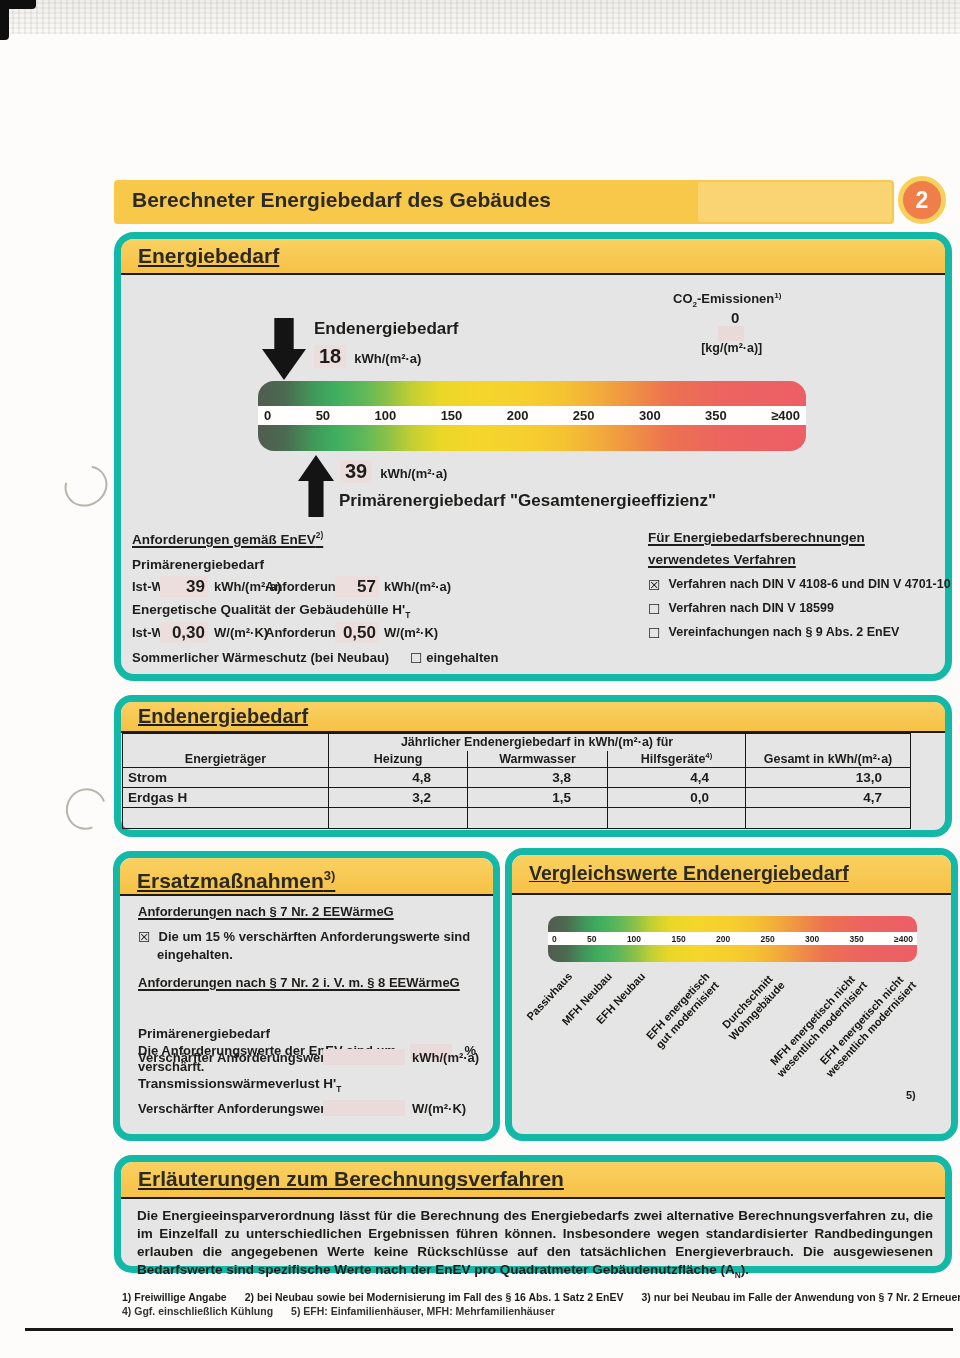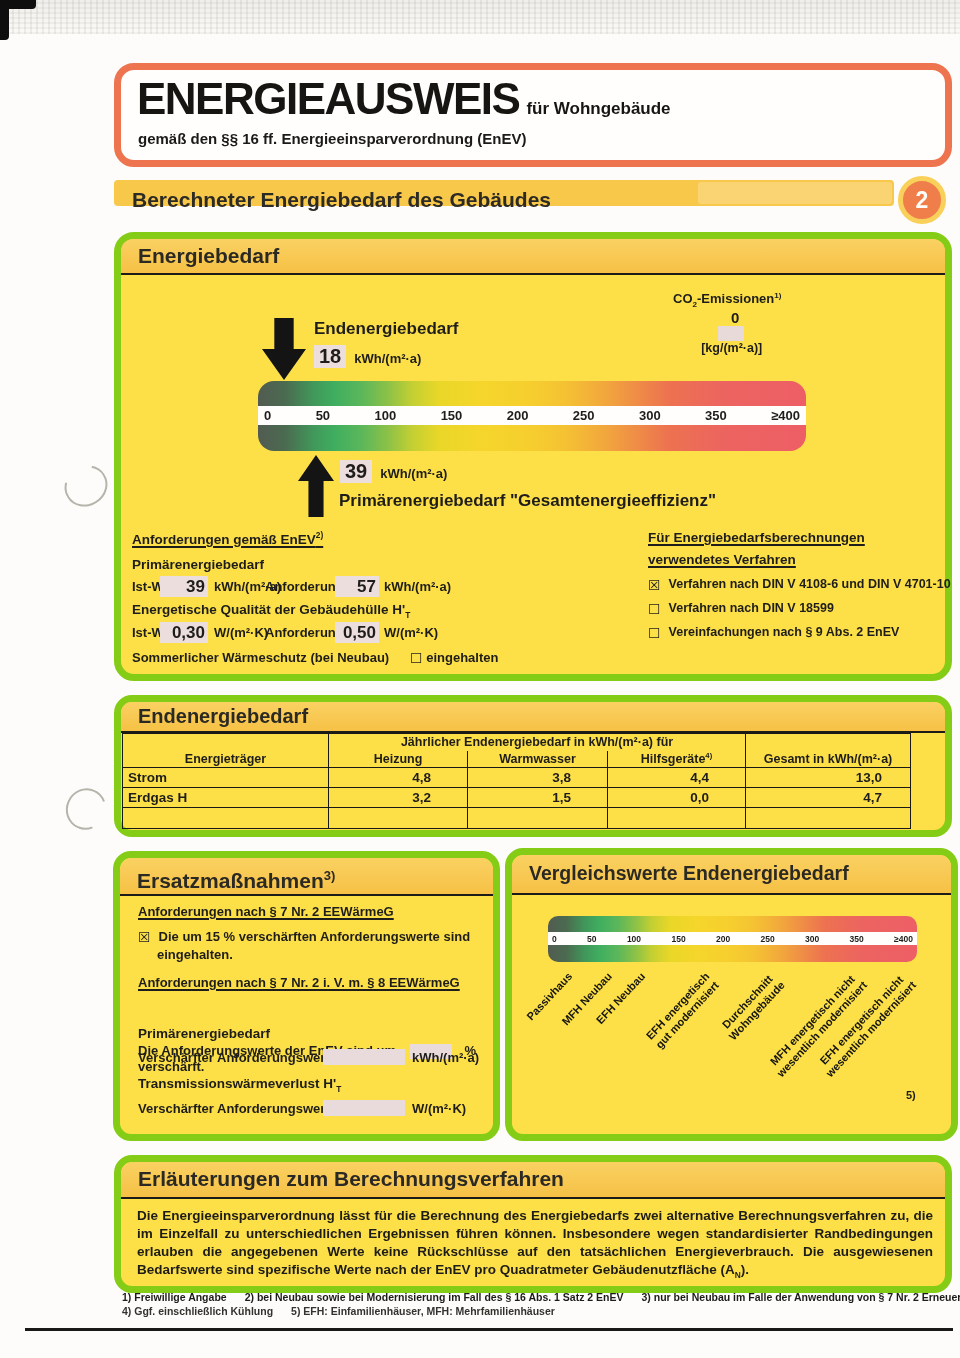--- a/index.html
+++ b/index.html
@@ -13,39 +13,39 @@
       repeating-linear-gradient(90deg, rgba(110,110,102,0.10) 0 2px, rgba(255,255,255,0) 2px 6px),
       repeating-linear-gradient(0deg, rgba(110,110,102,0.07) 0 2px, rgba(255,255,255,0) 2px 5px),
       linear-gradient(#efeeea, #fbfaf7); }
   .corner-h { position:absolute; top:0; left:0; width:36px; height:9px; background:#0e0e0e; border-radius:0 0 4px 0; }
   .corner-v { position:absolute; top:0; left:0; width:9px; height:40px; background:#0e0e0e; border-radius:0 0 4px 0; }
   .punch { position:absolute; border:2px solid #b5b5ac; border-radius:50%; }
   .punch-1 { left:64px; top:466px; width:44px; height:40px; transform:rotate(-32deg); border-top-color:transparent; }
   .punch-2 { left:66px; top:788px; width:40px; height:42px; transform:rotate(24deg); border-right-color:transparent; }
 
   
-  .panel { position:absolute; background:#fde047; border:7px solid #84cc16; border-radius:20px; }
+  .panel { position:absolute; background:#e5e5e5; border:7px solid #14b8a6; border-radius:20px;text-decoration:underline; }
   .strip { position:relative; width:100%; background:linear-gradient(#fad162,#f6c145); border-bottom:2px solid #1c1b18; border-radius:12px 12px 0 0; }
   .strip .strip-title { font-weight:bold; color:#2b2923; padding-left:17px; }
 
   sup { font-size:62%; vertical-align:super; font-weight:bold; }
   sub { font-size:62%; vertical-align:sub; font-weight:bold; }
   .u { text-decoration:underline; text-underline-offset:2px; text-decoration-thickness:1.5px; }
   .b { font-weight:bold; }
   .cbx { font-family:"DejaVu Sans", sans-serif; font-size:14px; line-height:1; position:relative; top:1px; }
 
   
   #header-card { position:absolute; left:114px; top:63px; width:838px; height:104px; background:#fffefd; border:7px solid #ee7450; border-radius:20px; }
   #doc-title { position:absolute; left:16px; top:4px; white-space:nowrap; }
   #doc-title .big { font-size:44px; font-weight:bold; letter-spacing:-1.5px; color:#161511; }
   #doc-title .suffix { font-size:17px; font-weight:bold; margin-left:7px; color:#161511; }
   #doc-subtitle { position:absolute; left:17px; top:60px; font-size:15px; font-weight:bold; color:#1b1a17; }
 
   
-  #banner { position:absolute; left:114px; top:180px; width:780px; height:26px; background:#f8c84b; border-radius:4px; }
+  #banner { position:absolute; left:114px; top:180px; width:780px; height:44px; background:#f8c84b; border-radius:4px; }
   #banner-light { position:absolute; right:2px; top:2px; bottom:2px; width:194px; background:#fad372; border-radius:3px; }
   #banner-title { position:absolute; left:18px; top:0; line-height:40px; font-size:21px; font-weight:bold; color:#2c2a24; }
   #badge { position:absolute; left:898px; top:176px; width:48px; height:48px; border-radius:50%; background:#ef7e4b; border:5px solid #f8d05a; display:flex; align-items:center; justify-content:center; }
   #badge span { color:#fffdf8; font-size:23px; font-weight:bold; }
 
   
   #panel-eb { left:114px; top:232px; width:838px; height:449px; }
   #panel-eb .strip { height:36px; }
   #panel-eb .strip-title { font-size:21px; line-height:34px; }
   .abs { position:absolute; }
@@ -106,47 +106,41 @@
   #panel-vgl .strip { height:40px; }
   #panel-vgl .strip-title { font-size:19.5px; line-height:37px; }
   #scale-mini { left:36px; top:61px; width:369px; border-radius:10px; }
   #scale-mini .grad { height:16px; } #scale-mini .grad:last-child { height:17px; }
   #scale-mini .ticks { height:13px; font-size:8.5px; padding:0 4px; }
   .vlabel { position:absolute; top:115px; width:0; height:0; }
   .vlabel-in { position:absolute; right:0; top:0; transform:rotate(-47deg); transform-origin:100% 0%; text-align:center; white-space:nowrap; font-size:11px; font-weight:bold; line-height:1.18; color:#161511; }
   #vgl-ref { position:absolute; left:394px; top:234px; font-size:11px; font-weight:bold; }
 
   
-  #panel-erl { left:114px; top:1155px; width:838px; height:138px; border-radius:18px; }
+  #panel-erl { left:114px; top:1155px; width:838px; height:118px; border-radius:18px; }
   #panel-erl .strip { height:37px; }
   #panel-erl .strip-title { font-size:21px; line-height:34px; }
   #erl-text { position:absolute; left:16px; top:45px; width:796px; font-size:13.5px; font-weight:bold; line-height:1.33; text-align:justify; color:#1d1c19; }
 
   
   .footnote-line { position:absolute; left:122px; display:flex; gap:18px; font-size:10.5px; font-weight:bold; color:#1c1b19; white-space:nowrap; }
   #fn1 { top:1291px; } #fn2 { top:1305px; color:#33322f; }
   #bottom-rule { position:absolute; left:25px; top:1328px; width:928px; height:3px; background:#191918; }
 </style>
 </head>
 <body>
 
 <div id="page">
 
   <div class="scan-noise"></div>
   <div class="corner-h"></div>
   <div class="corner-v"></div>
   <div class="punch punch-1"></div>
   <div class="punch punch-2"></div>
 
-  <div id="header-card">
-    <div id="doc-title">
-      <span class="big">ENERGIEAUSWEIS</span><span class="suffix">für Wohngebäude</span>
-    </div>
-    <div id="doc-subtitle">gemäß den §§ 16 ff. Energieeinsparverordnung (EnEV)</div>
-  </div>
 
   <div id="banner">
     <div id="banner-light"></div>
     <div id="banner-title">Berechneter Energiebedarf des Gebäudes</div>
   </div>
   <div id="badge">
     <span>2</span>
   </div>
 
   <div id="panel-eb" class="panel">

